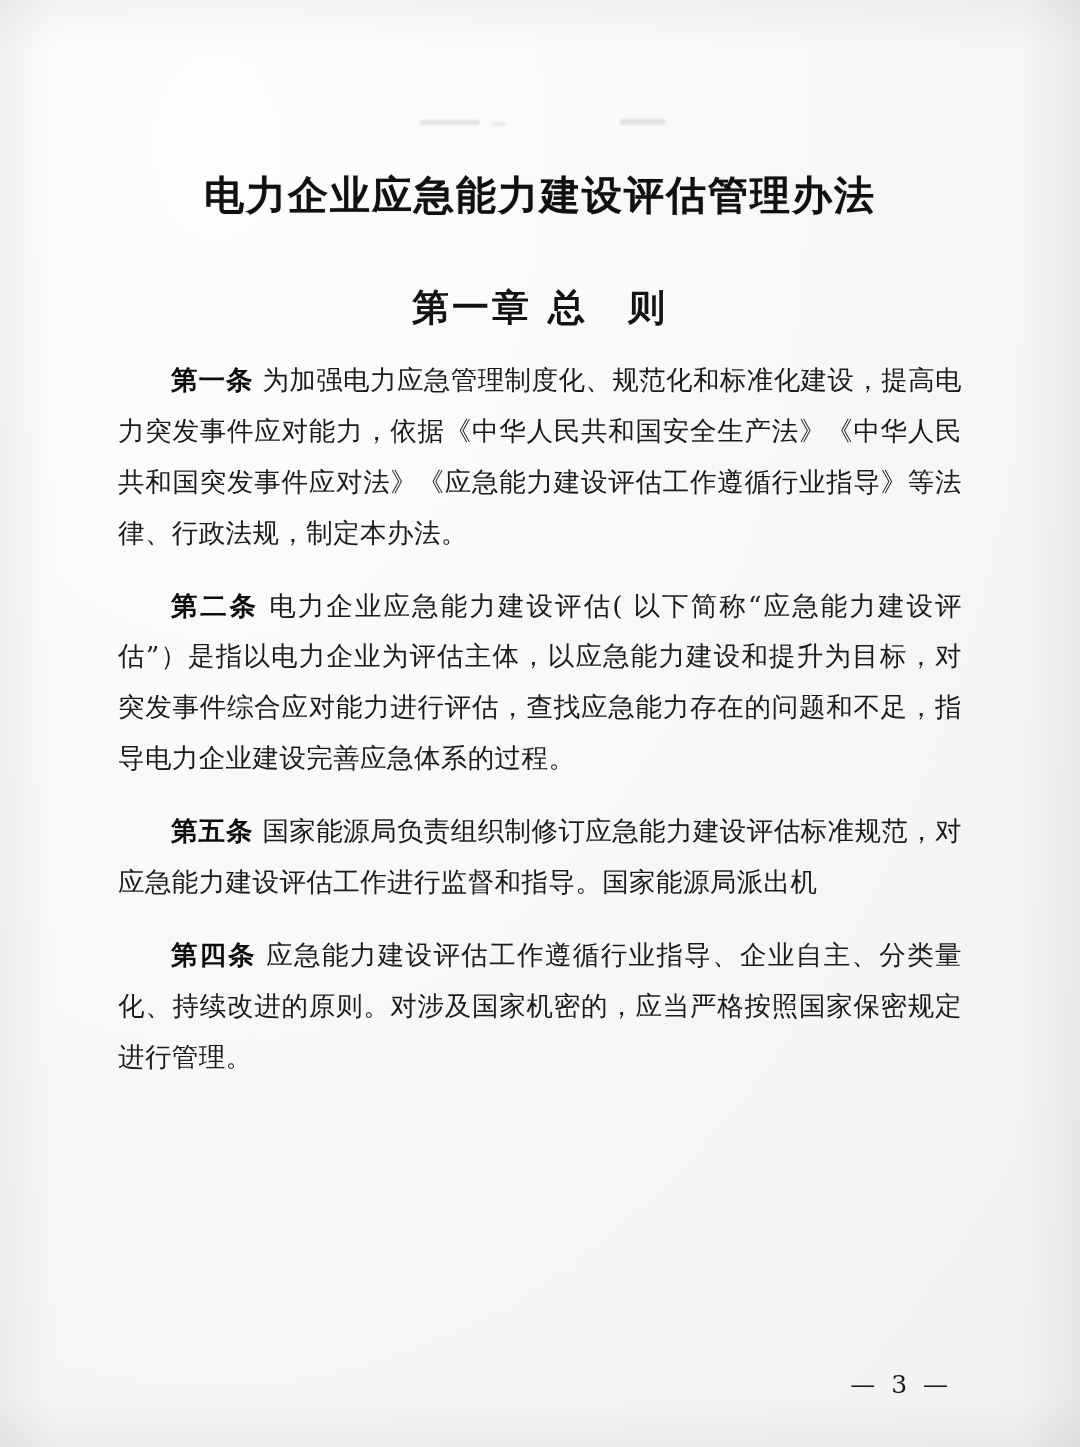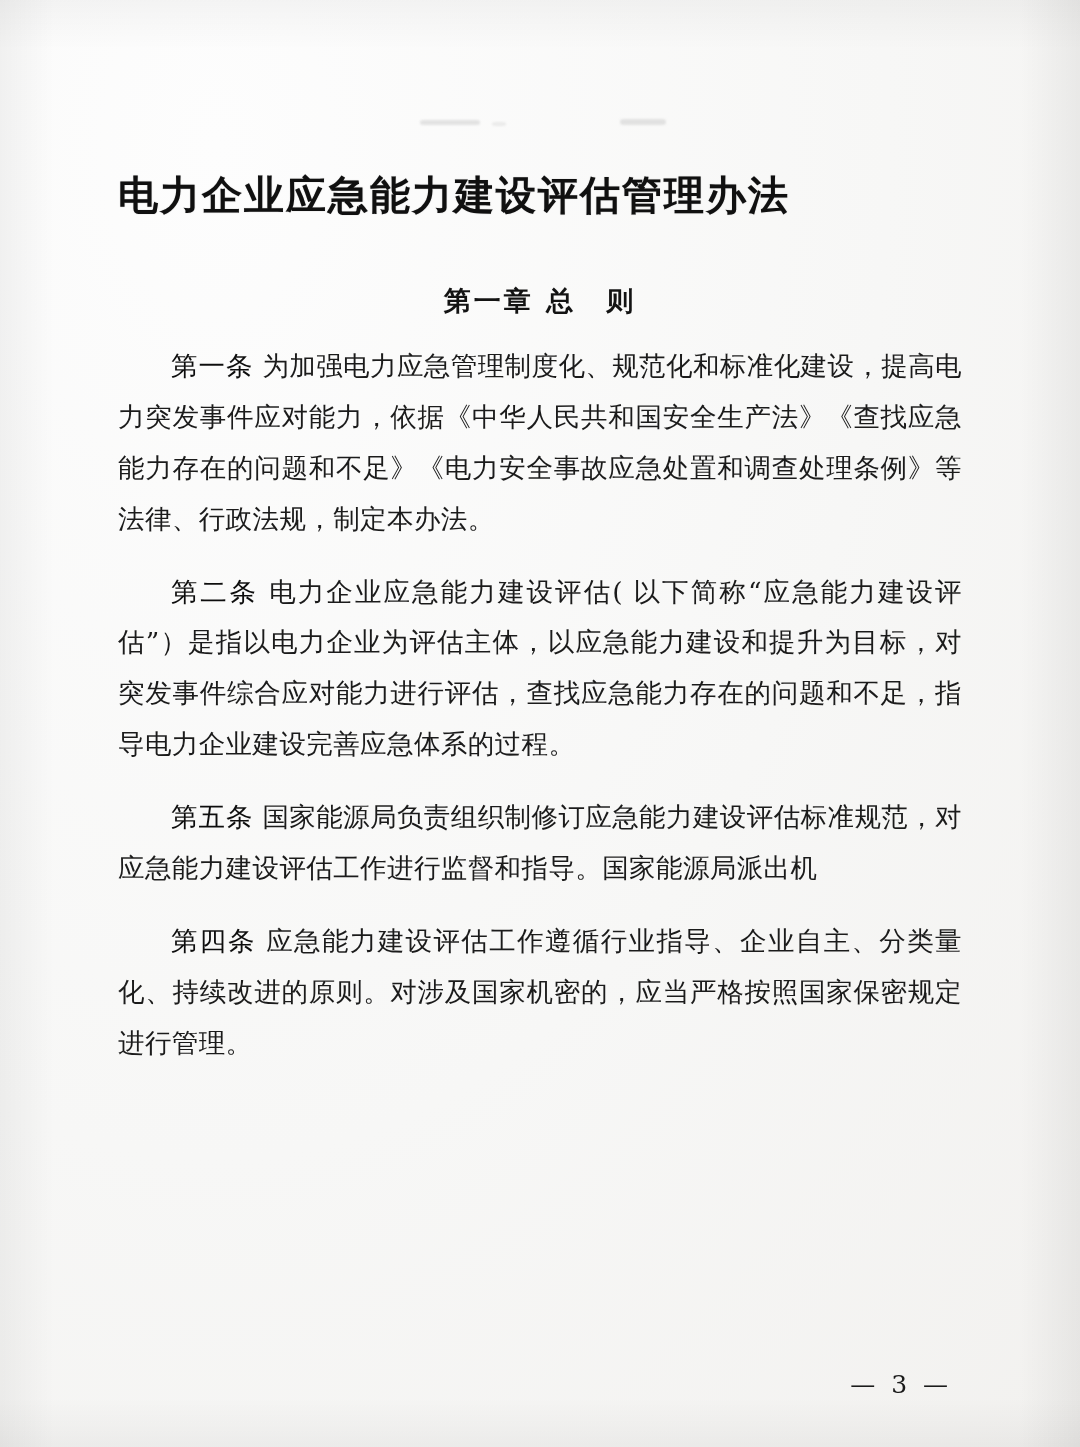--- a/index.html
+++ b/index.html
@@ -56,49 +56,50 @@
     opacity: .55;
     border-radius: 3px;
   }
   .smudge.a { left: 420px; top: 8px; width: 60px; height: 5px; }
   .smudge.b { left: 492px; top: 10px; width: 14px; height: 4px; opacity:.35;}
   .smudge.c { left: 620px; top: 7px; width: 46px; height: 6px; }
 
   .doc-title {
     margin: 0;
     padding-top: 168px;
+    text-align: center;
     font-size: 40px;
     font-weight: 700;
     letter-spacing: 2px;
     color: #101010;
     font-family: "DejaVu Serif", "Liberation Serif", serif;
     text-shadow: 0 0 1px rgba(0,0,0,0.35);
   }
 
   .chapter-heading {
     margin: 60px 0 0 0;
     text-align: center;
-    font-size: 27px;
+    font-size: 37px;
     font-weight: 700;
     letter-spacing: 3px;
     color: #131313;
   }
 
   .article {
     margin: 22px 0 0 0;
     font-size: 26.5px;
     line-height: 1.92;
     text-align: justify;
     text-justify: inter-ideograph;
     text-indent: 2em;
     color: #1b1b1b;
     letter-spacing: 0.4px;
   }
   .article .label {
-    font-weight: 400;
+    font-weight: 700;
     letter-spacing: 1px;
     color: #0d0d0d;
   }
 
   .page-number {
     position: absolute;
     bottom: 48px;
     right: 128px;
     font-size: 25px;
     letter-spacing: 4px;
@@ -117,21 +118,21 @@
   </div>
 
   <div class="content">
 
     <h1 class="doc-title">电力企业应急能力建设评估管理办法</h1>
 
     <h2 class="chapter-heading">第一章 总　则</h2>
 
     <p class="article">
       <span class="label">第一条</span>
-      <span>为加强电力应急管理制度化、规范化和标准化建设，提高电力突发事件应对能力，依据《中华人民共和国安全生产法》《查找应急能力存在的问题和不足》《电力安全事故应急处置和调查处理条例》等法律、行政法规，制定本办法。</span>
+      <span>为加强电力应急管理制度化、规范化和标准化建设，提高电力突发事件应对能力，依据《中华人民共和国安全生产法》《中华人民共和国突发事件应对法》《应急能力建设评估工作遵循行业指导》等法律、行政法规，制定本办法。</span>
     </p>
 
     <p class="article">
       <span class="label">第二条</span>
       <span>电力企业应急能力建设评估( 以下简称“应急能力建设评估”）是指以电力企业为评估主体，以应急能力建设和提升为目标，对突发事件综合应对能力进行评估，查找应急能力存在的问题和不足，指导电力企业建设完善应急体系的过程。</span>
     </p>
 
 
     <p class="article">
       <span class="label">第五条</span>

